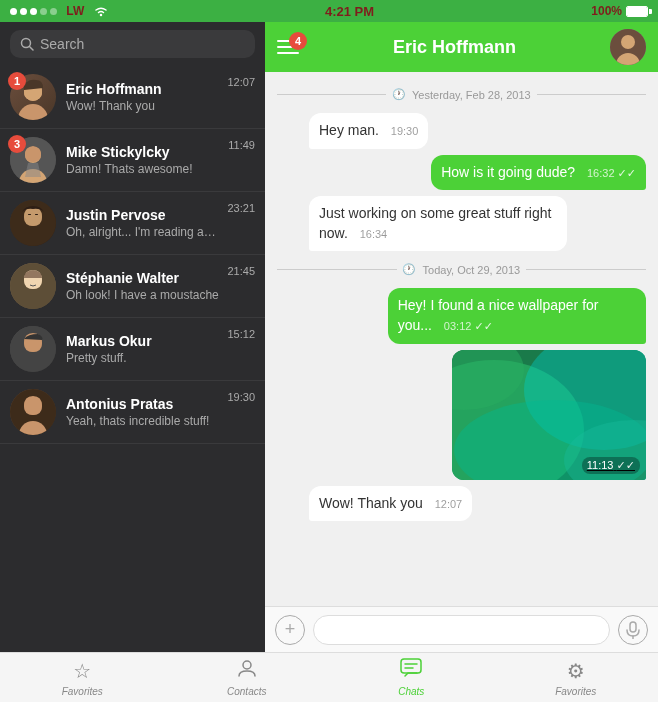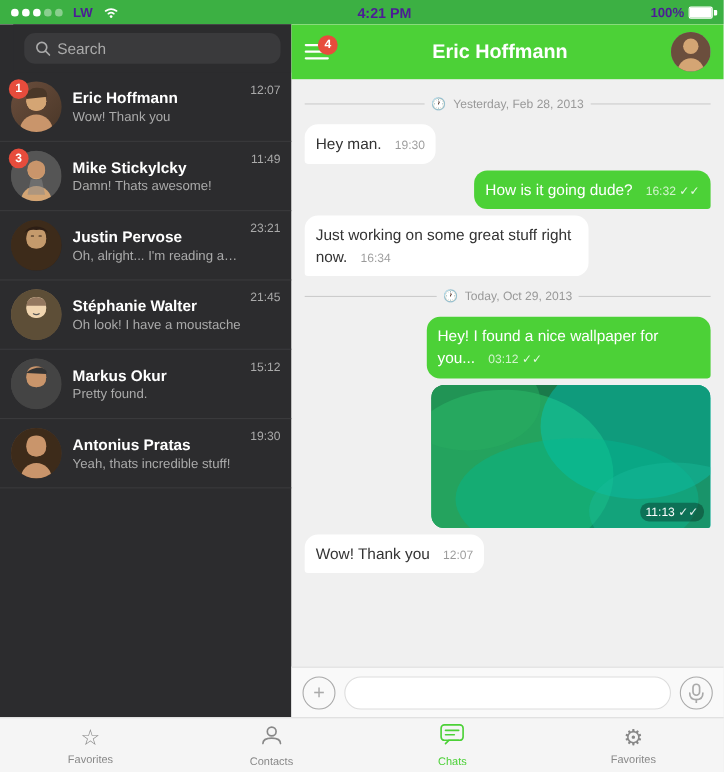--- a/index.html
+++ b/index.html
@@ -14,21 +14,21 @@
     }
 
     
     .status-bar {
       background: #3cb043;
       display: flex;
       justify-content: space-between;
       align-items: center;
       padding: 0 10px;
       height: 22px;
-      color: #4c1d95;
+      color: #7f1d1d;
       font-size: 12px;
       font-weight: 600;
     }
     .status-left { display: flex; align-items: center; gap: 3px; }
     .status-dot { width: 7px; height: 7px; border-radius: 50%; background: white; display: inline-block; }
     .status-dot.off { background: rgba(255,255,255,0.4); }
     .status-center { font-size: 13px; font-weight: 700; }
     .status-right { display: flex; align-items: center; gap: 4px; font-size: 12px; }
     .battery-icon {
       width: 22px; height: 11px;
@@ -65,21 +65,20 @@
       width: 265px;
       background: #2c2c2e;
       display: flex;
       flex-direction: column;
       flex-shrink: 0;
     }
 
     .search-bar {
       padding: 8px 10px;
       background: #2c2c2e;
-      margin-left: 12px;
     }
     .search-input-wrapper {
       background: #3a3a3c;
       border-radius: 10px;
       display: flex;
       align-items: center;
       padding: 6px 10px;
       gap: 6px;
     }
     .search-icon-svg { color: #aaa; flex-shrink: 0; }
@@ -203,20 +202,21 @@
     .bubble-row.received { justify-content: flex-start; }
     .bubble-row.sent { justify-content: flex-end; }
 
     .bubble {
       padding: 8px 10px;
       border-radius: 12px;
       font-size: 14px;
       max-width: 70%;
       position: relative;
       line-height: 1.4;
+      margin-left: 32px;
     }
     .bubble.received {
       background: white;
       color: #333;
       border-bottom-left-radius: 3px;
     }
     .bubble.sent {
       background: #4cd137;
       color: white;
       border-bottom-right-radius: 3px;
@@ -224,26 +224,27 @@
     .bubble-time {
       font-size: 11px;
       color: rgba(0,0,0,0.4);
       margin-left: 8px;
       white-space: nowrap;
     }
     .bubble.sent .bubble-time { color: rgba(255,255,255,0.75); }
     .checkmarks { font-size: 11px; color: rgba(255,255,255,0.85); }
 
     .image-bubble {
-      width: 254px;
+      width: 194px;
       height: 130px;
       border-radius: 12px;
       border-bottom-right-radius: 3px;
       overflow: hidden;
       position: relative;
+      text-decoration: underline;
     }
     .image-placeholder {
       width: 100%;
       height: 100%;
       background: linear-gradient(135deg, #1a7a4a 0%, #2ecc71 30%, #00b894 60%, #00cec9 100%);
       display: flex;
       align-items: flex-end;
       justify-content: flex-end;
       padding: 6px;
     }
@@ -316,21 +317,21 @@
       flex-direction: column;
       align-items: center;
       justify-content: center;
       gap: 3px;
       cursor: pointer;
       font-size: 11px;
       color: #888;
     }
     .nav-item.active { color: #4cd137; }
     .nav-icon { font-size: 20px; }
-    .nav-label { font-size: 10px; }
+    .nav-label { font-size: 10px; font-style: italic; }
 
     
     .face {
       width: 46px; height: 46px;
       border-radius: 50%;
       position: relative;
       overflow: hidden;
     }
     .face-1 { background: linear-gradient(135deg, #6b4e3d, #4a3728); }
     .face-2 { background: linear-gradient(135deg, #555, #333); }
@@ -468,21 +469,21 @@
             <svg viewBox="0 0 46 46">
               <rect width="46" height="46" fill="#444"></rect>
               <circle cx="23" cy="17" r="9" fill="#b8865a"></circle>
               <path d="M14 17 Q14 7 23 7 Q32 7 32 17 Q32 26 23 26 Q14 26 14 17Z" fill="#c9956b"></path>
               <path d="M14 13 Q18 8 28 8 Q34 11 32 14" fill="#333"></path>
             </svg>
           </div>
         </div>
         <div class="chat-info">
           <div class="chat-name">Markus Okur</div>
-          <div class="chat-preview">Pretty found.</div>
+          <div class="chat-preview">Pretty stuff.</div>
         </div>
         <div class="chat-time">15:12</div>
       </div>
 
       <div class="chat-item">
         <div class="avatar-wrapper">
           <div class="avatar face face-6">
             <svg viewBox="0 0 46 46">
               <rect width="46" height="46" fill="#3d2b1a"></rect>
               <circle cx="23" cy="17" r="9" fill="#b8865a"></circle>

